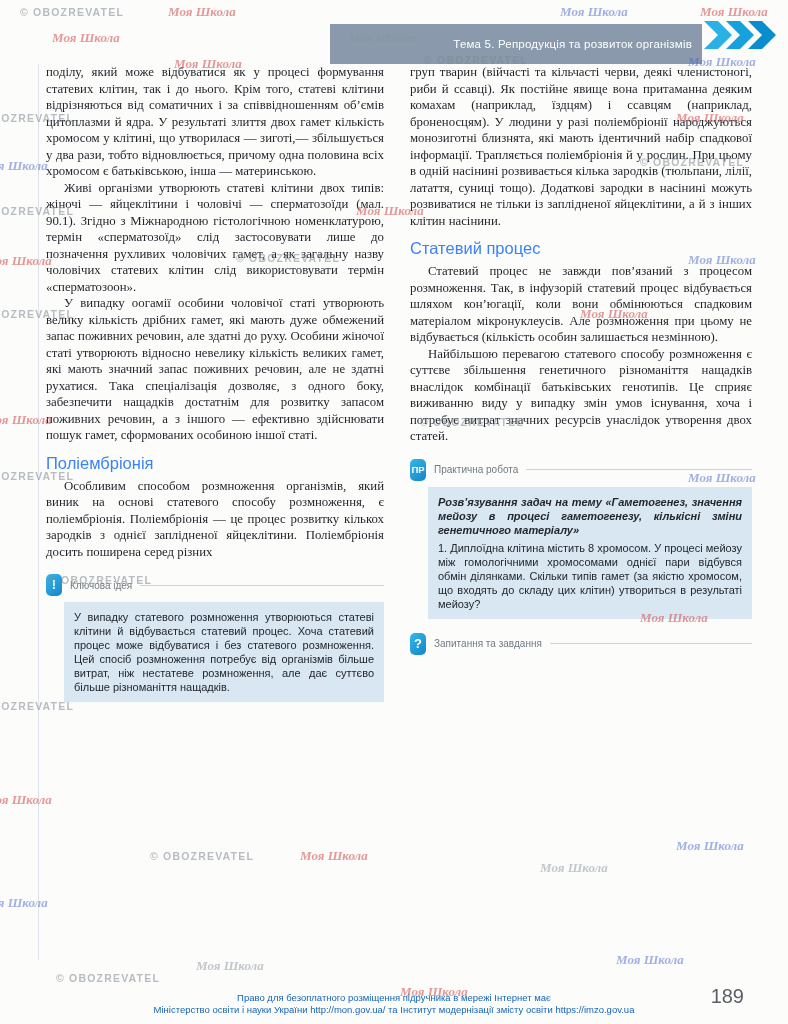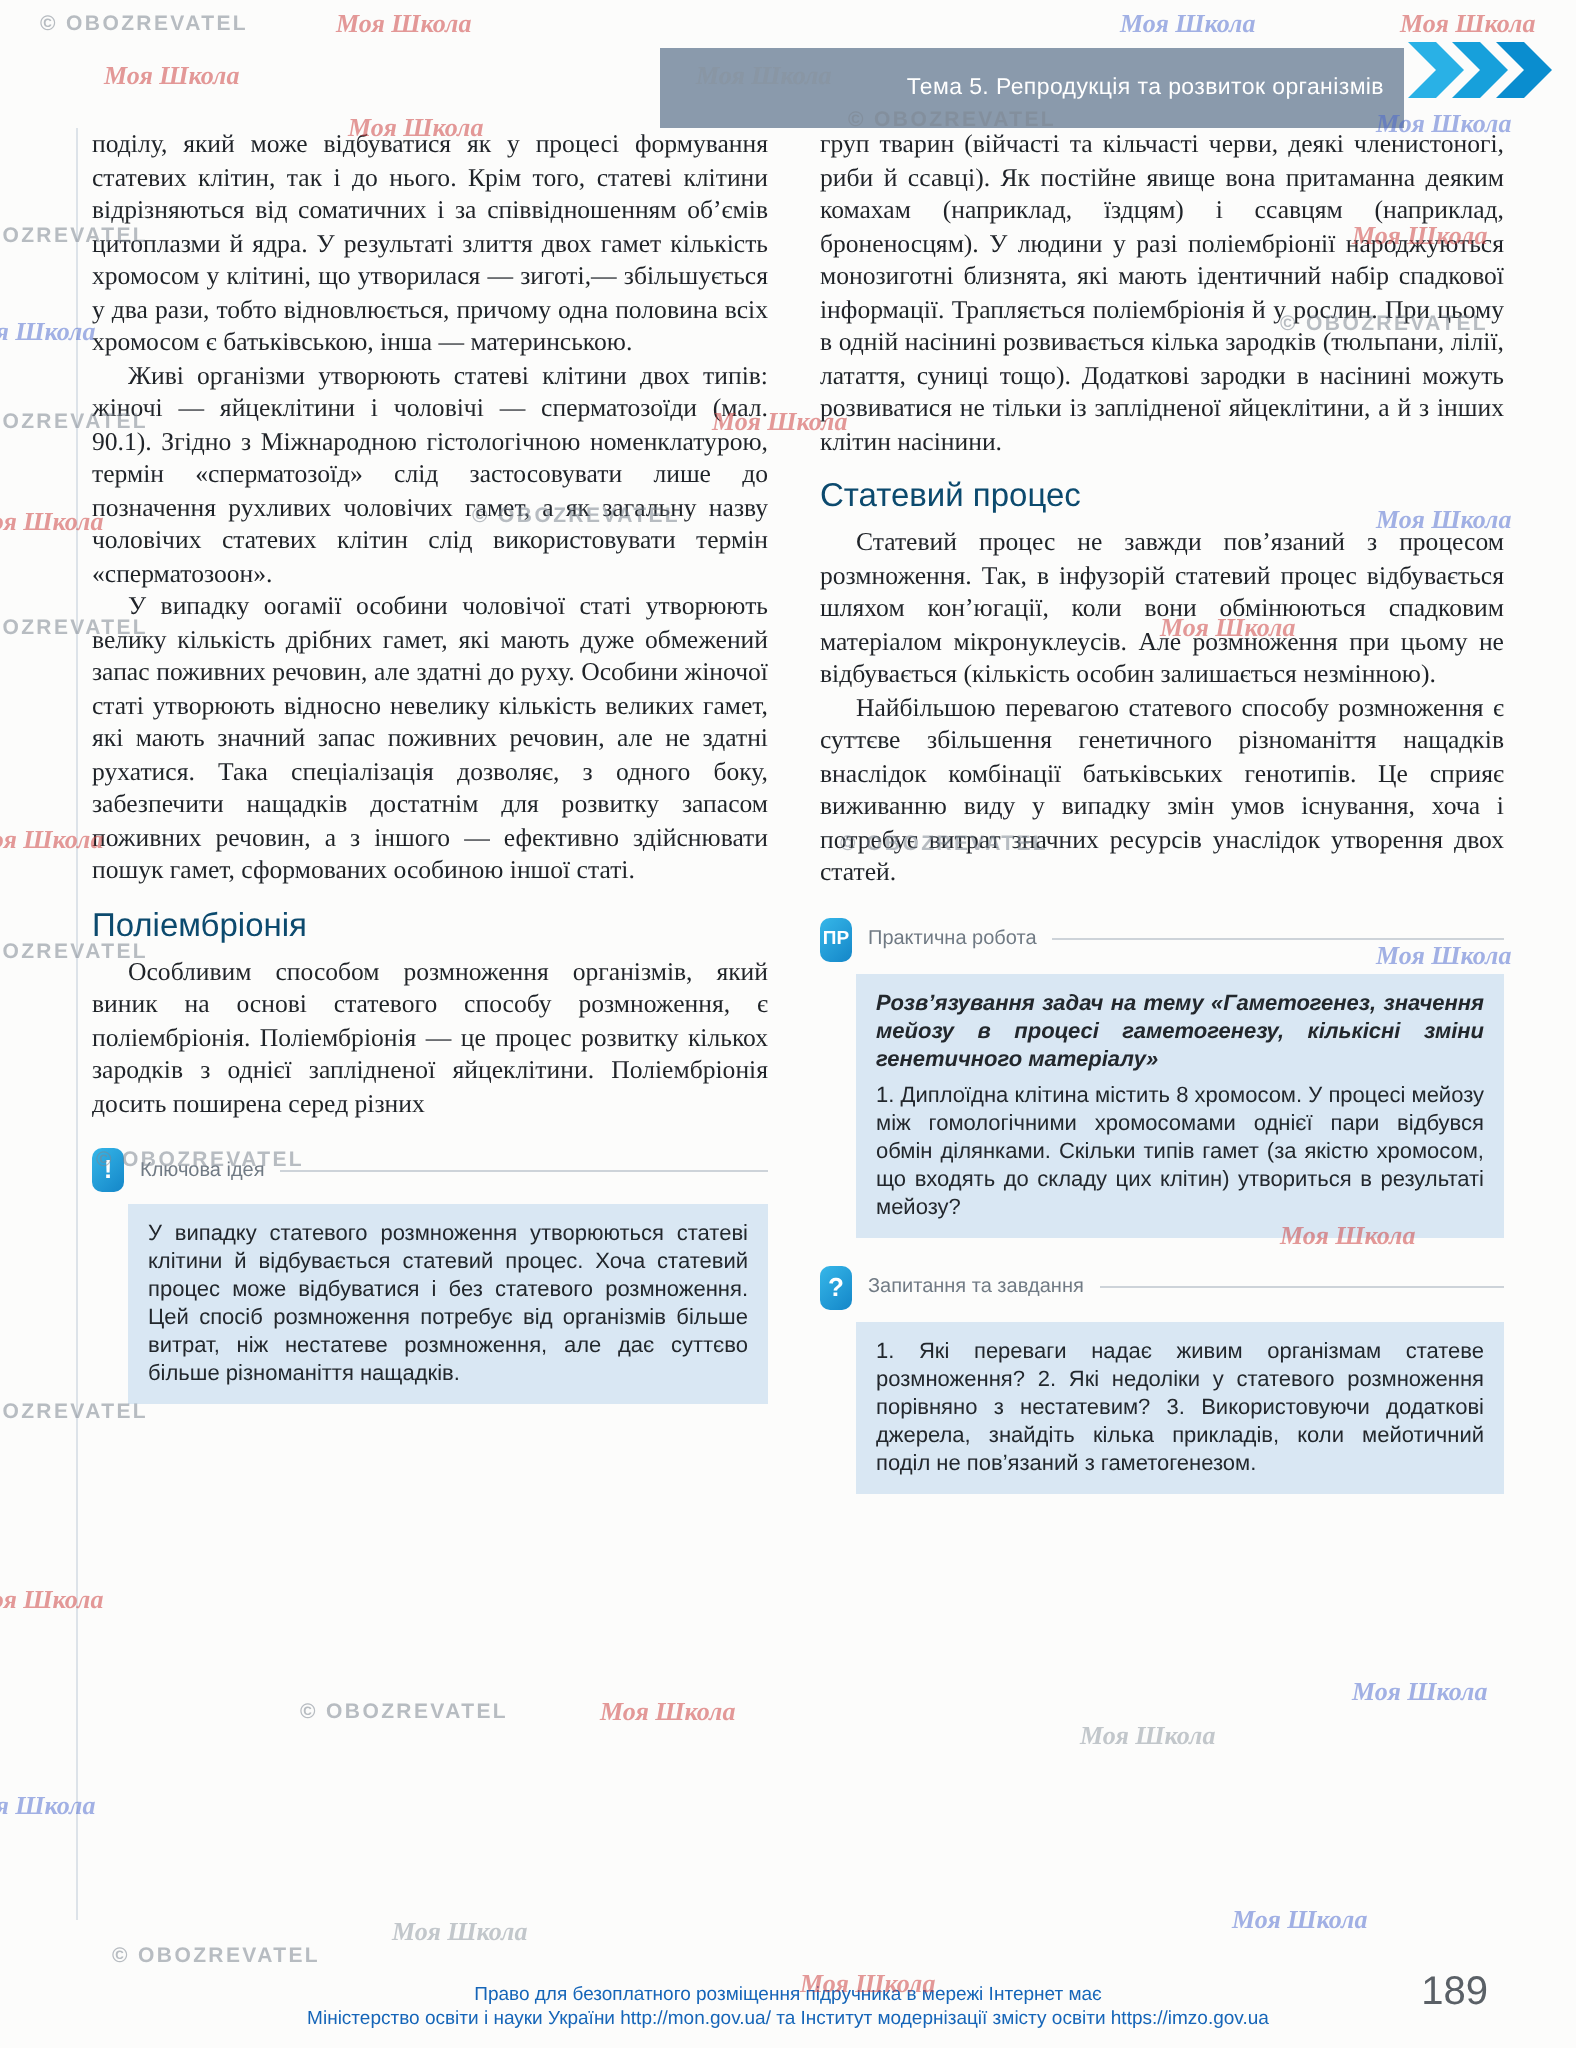--- a/index.html
+++ b/index.html
@@ -13,21 +13,21 @@
   
   .left-rule{position:absolute;left:38px;top:64px;height:896px;width:1px;background:#dde3e9;}
   
   .content{position:absolute;top:64px;left:46px;width:706px;display:flex;gap:26px;z-index:2;}
   .col{box-sizing:border-box;}
   .col-left{width:338px;}
   .col-right{width:342px;}
   .para{margin:0;font-size:12.8px;line-height:16.5px;text-align:justify;}
   .indent{text-indent:18px;}
   .sec-head{margin:10px 0 5px;font-family:"Liberation Sans",sans-serif;font-weight:500;
-            font-size:16.5px;color:#0c4a6e;}
+            font-size:16.5px;color:#3b82f6;}
   
   .feat{margin-top:14px;}
   .feat-head{display:flex;align-items:center;gap:8px;font-family:"Liberation Sans",sans-serif;}
   .feat-icon{flex:0 0 auto;width:16px;height:22px;border-radius:5px;text-align:center;
              background:linear-gradient(135deg,#36b7e9,#1486c8);color:#fff;
              font-family:"Liberation Sans",sans-serif;font-weight:bold;font-size:13px;line-height:22px;}
   .feat-icon.pr{font-size:9.5px;}
   .feat-title{color:#707a84;font-size:10px;white-space:nowrap;}
   .feat-rule{flex:1;height:1px;background:#cdd3d9;align-self:center;}
   .feat-body{margin-left:18px;margin-top:6px;background:#d9e7f3;padding:8px 10px;
@@ -100,21 +100,20 @@
           <p class="task-item">1. Диплоїдна клітина містить 8 хромосом. У процесі мейозу між гомологічними хромосомами однієї пари відбувся обмін ділянками. Скільки типів гамет (за якістю хромосом, що входять до складу цих клітин) утвориться в результаті мейозу?</p>
         </div>
       </div>
 
       <div class="feat">
         <div class="feat-head">
           <span class="feat-icon">?</span>
           <span class="feat-title">Запитання та завдання</span>
           <span class="feat-rule"></span>
         </div>
-        <div class="feat-body">1. Які переваги надає живим організмам статеве розмноження? 2. Які недоліки у статевого розмноження порівняно з нестатевим? 3. Використовуючи додаткові джерела, знайдіть кілька прикладів, коли мейотичний поділ не пов’язаний з гаметогенезом.</div>
       </div>
     </div>
 
   </div>
 
   <div class="footer">
     <div>Право для безоплатного розміщення підручника в мережі Інтернет має</div>
     <div>Міністерство освіти і науки України http://mon.gov.ua/ та Інститут модернізації змісту освіти https://imzo.gov.ua</div>
   </div>
   <div class="pageno">189</div>

